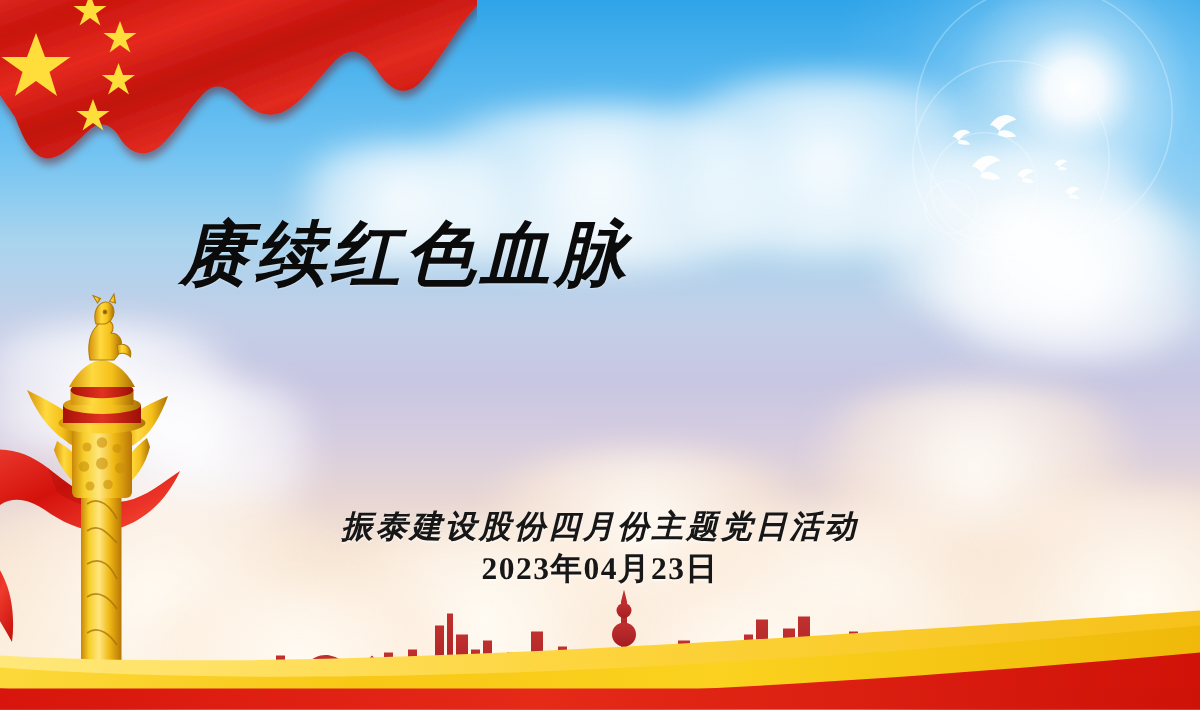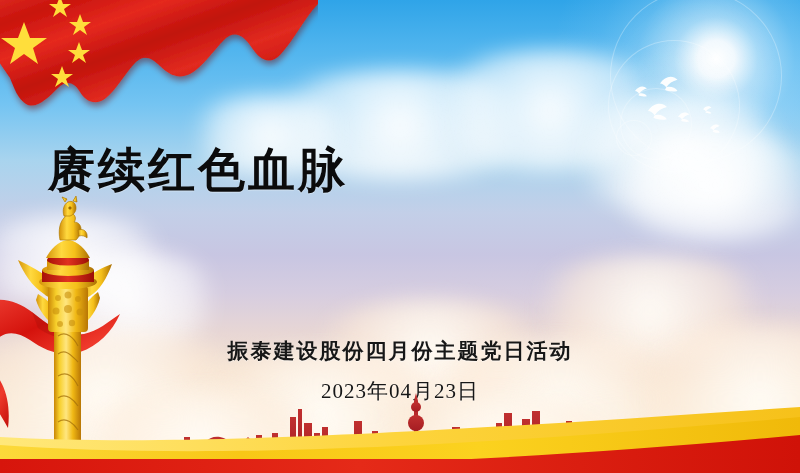--- a/index.html
+++ b/index.html
@@ -91,31 +91,31 @@
   .title-wrap{position:absolute;left:0;top:138px;width:800px;}
   .t-line{
     color:#0b0b0c;
     font-size:47px;
     line-height:1.38;
     letter-spacing:3px;
     font-weight:700;
     white-space:nowrap;
     text-shadow:0 1px 1px rgba(255,255,255,.35);
   }
-  .t1{padding-left:48px;}
+  .t1{padding-left:120px;font-style:italic;}
   .t2{padding-left:332px;}
 
   .sub-wrap{position:absolute;left:0;top:337px;width:800px;text-align:center;}
   .sub1{
     color:#171717;font-size:21px;letter-spacing:2px;font-weight:700;
     text-shadow:0 1px 1px rgba(255,255,255,.5);
+    font-style:italic;
   }
   .sub2{
-    color:#171717;font-size:21px;letter-spacing:1px;font-weight:400;
-    margin-top:12px;
+    color:#171717;font-size:21px;letter-spacing:1px;font-weight:700;
     text-shadow:0 1px 1px rgba(255,255,255,.5);
   }
 
   
   .skyline{position:absolute;left:0;bottom:0;width:800px;height:80px;}
   .bands{position:absolute;left:0;bottom:0;width:800px;height:70px;}
   .flagstrip{position:absolute;left:0;bottom:0;width:800px;height:14px;}
 </style>
 </head>
 <body>

